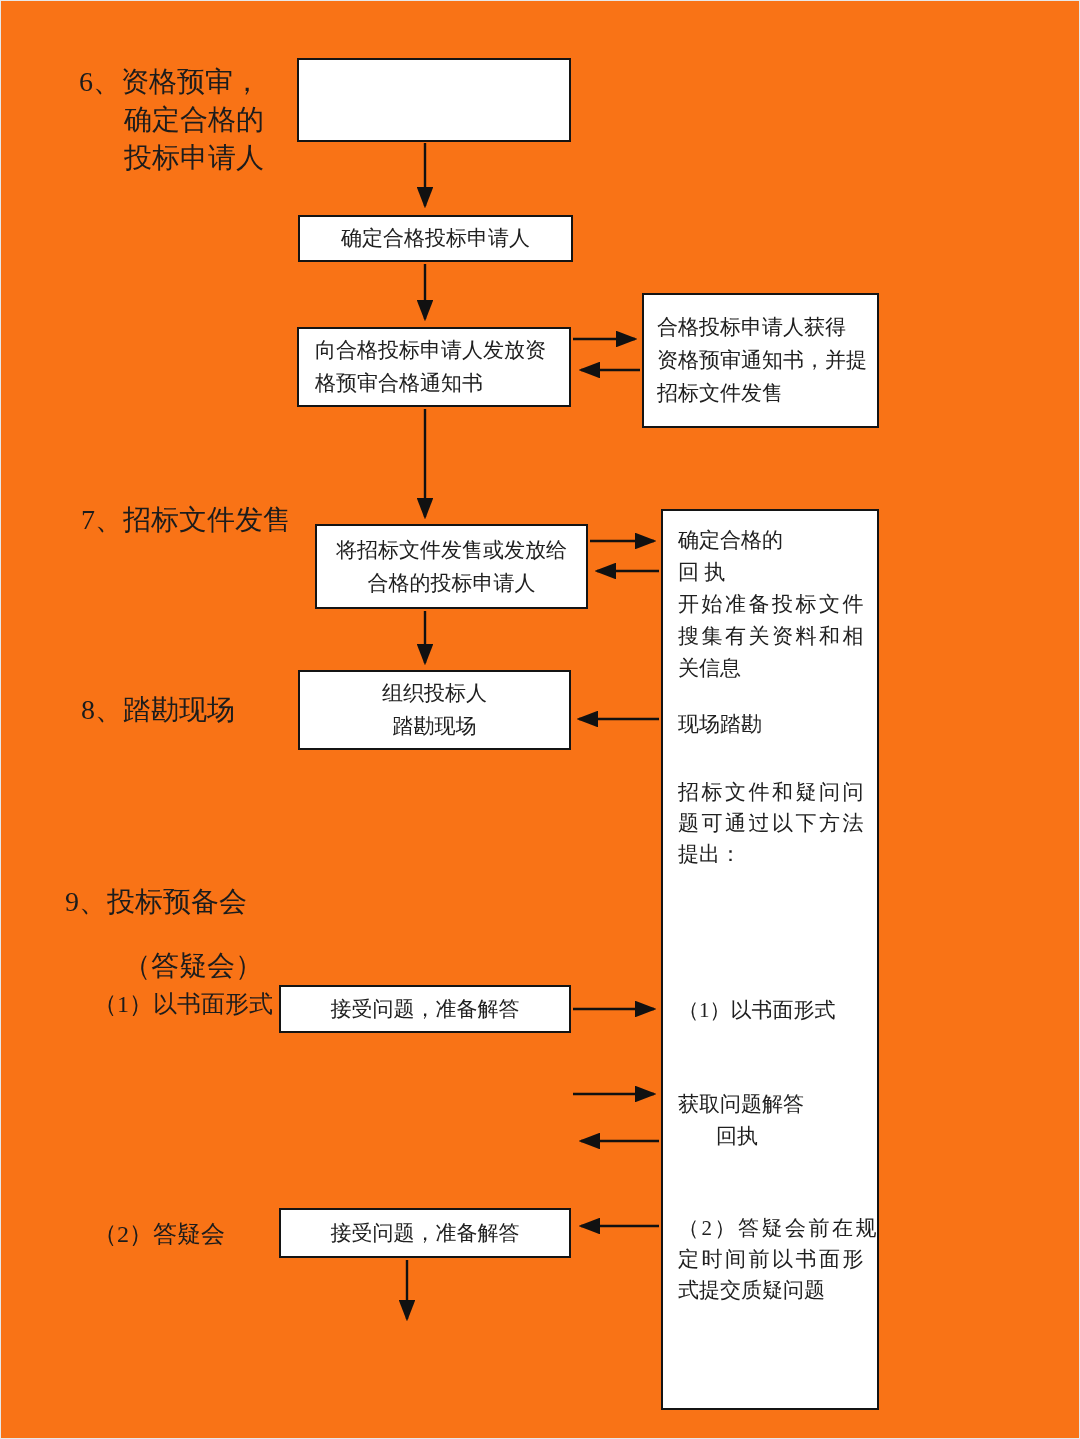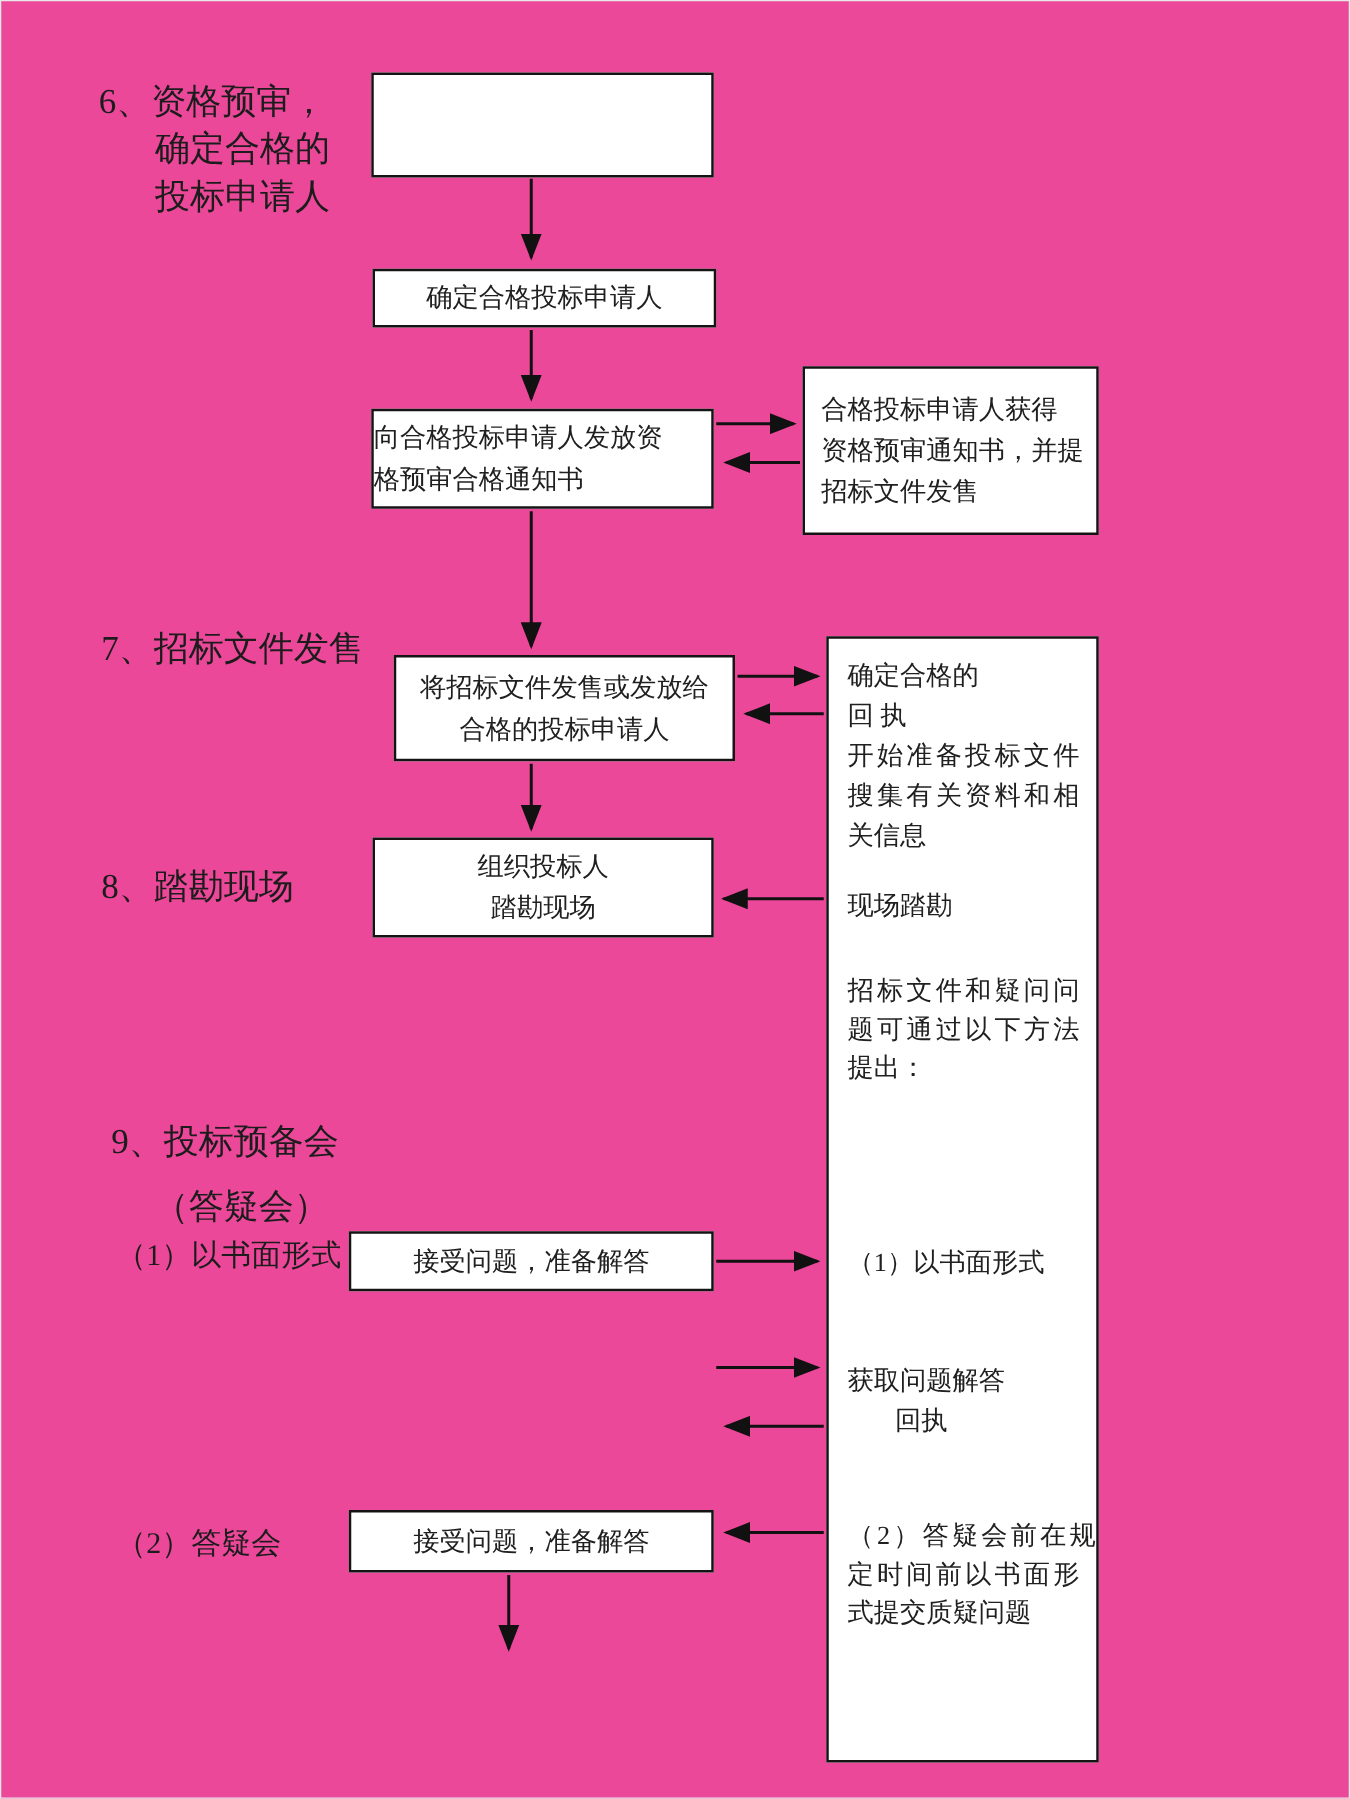--- a/index.html
+++ b/index.html
@@ -1,18 +1,18 @@
 <!DOCTYPE html>
 <html><head>
 <meta charset="utf-8">
 <style>
   html,body { margin:0; padding:0; background:#ffffff; }
   .page {
     position:relative; width:1080px; height:1439px;
-    background:#ec4899; border:1px solid #e8e8e8; box-sizing:border-box;
+    background:#f97316; border:1px solid #e8e8e8; box-sizing:border-box;
     font-family:"Liberation Serif","DejaVu Serif",serif;
     color:#1a1a1a; overflow:hidden;
   }
   .arrows { position:absolute; left:0; top:0; width:1080px; height:1439px; z-index:1; }
   .box {
     position:absolute; box-sizing:border-box; border:2px solid #141414;
     background:#ffffff; z-index:2;
     display:flex; flex-direction:column; justify-content:center;
     font-size:21px; line-height:33px; color:#202020;
   }
@@ -53,33 +53,33 @@
     </g>
   </svg>
 
   <div class="lbl" style="left:78px; top:62px;">
     <div>6、资格预审，</div>
     <div style="margin-left:45px;">确定合格的</div>
     <div style="margin-left:45px;">投标申请人</div>
   </div>
   <div class="lbl" style="left:80px; top:500px;">7、招标文件发售</div>
   <div class="lbl" style="left:80px; top:690px;">8、踏勘现场</div>
-  <div class="lbl" style="left:88px; top:882px;margin-top:12px;">9、投标预备会</div>
+  <div class="lbl" style="left:64px; top:882px;">9、投标预备会</div>
   <div class="lbl" style="left:122px; top:946px;">（答疑会）</div>
   <div class="lbl-sm" style="left:92px; top:987px;">（1）以书面形式</div>
   <div class="lbl-sm" style="left:92px; top:1217px;">（2）答疑会</div>
 
   <div class="box center" style="left:296px; top:57px; width:274px; height:84px;">
   </div>
 
   <div class="box center" style="left:297px; top:214px; width:275px; height:47px;">
     <div class="bline">确定合格投标申请人</div>
   </div>
 
-  <div class="box leftal" style="left:296px; top:326px; width:274px; height:80px; ">
+  <div class="box leftal" style="left:296px; top:326px; width:274px; height:80px; padding-left:16px;">
     <div class="bline">向合格投标申请人发放资</div>
     <div class="bline">格预审合格通知书</div>
   </div>
 
   <div class="box leftal" style="left:641px; top:292px; width:237px; height:135px; padding-left:13px;">
     <div class="bline">合格投标申请人获得</div>
     <div class="bline">资格预审通知书，并提</div>
     <div class="bline">招标文件发售</div>
   </div>
 

